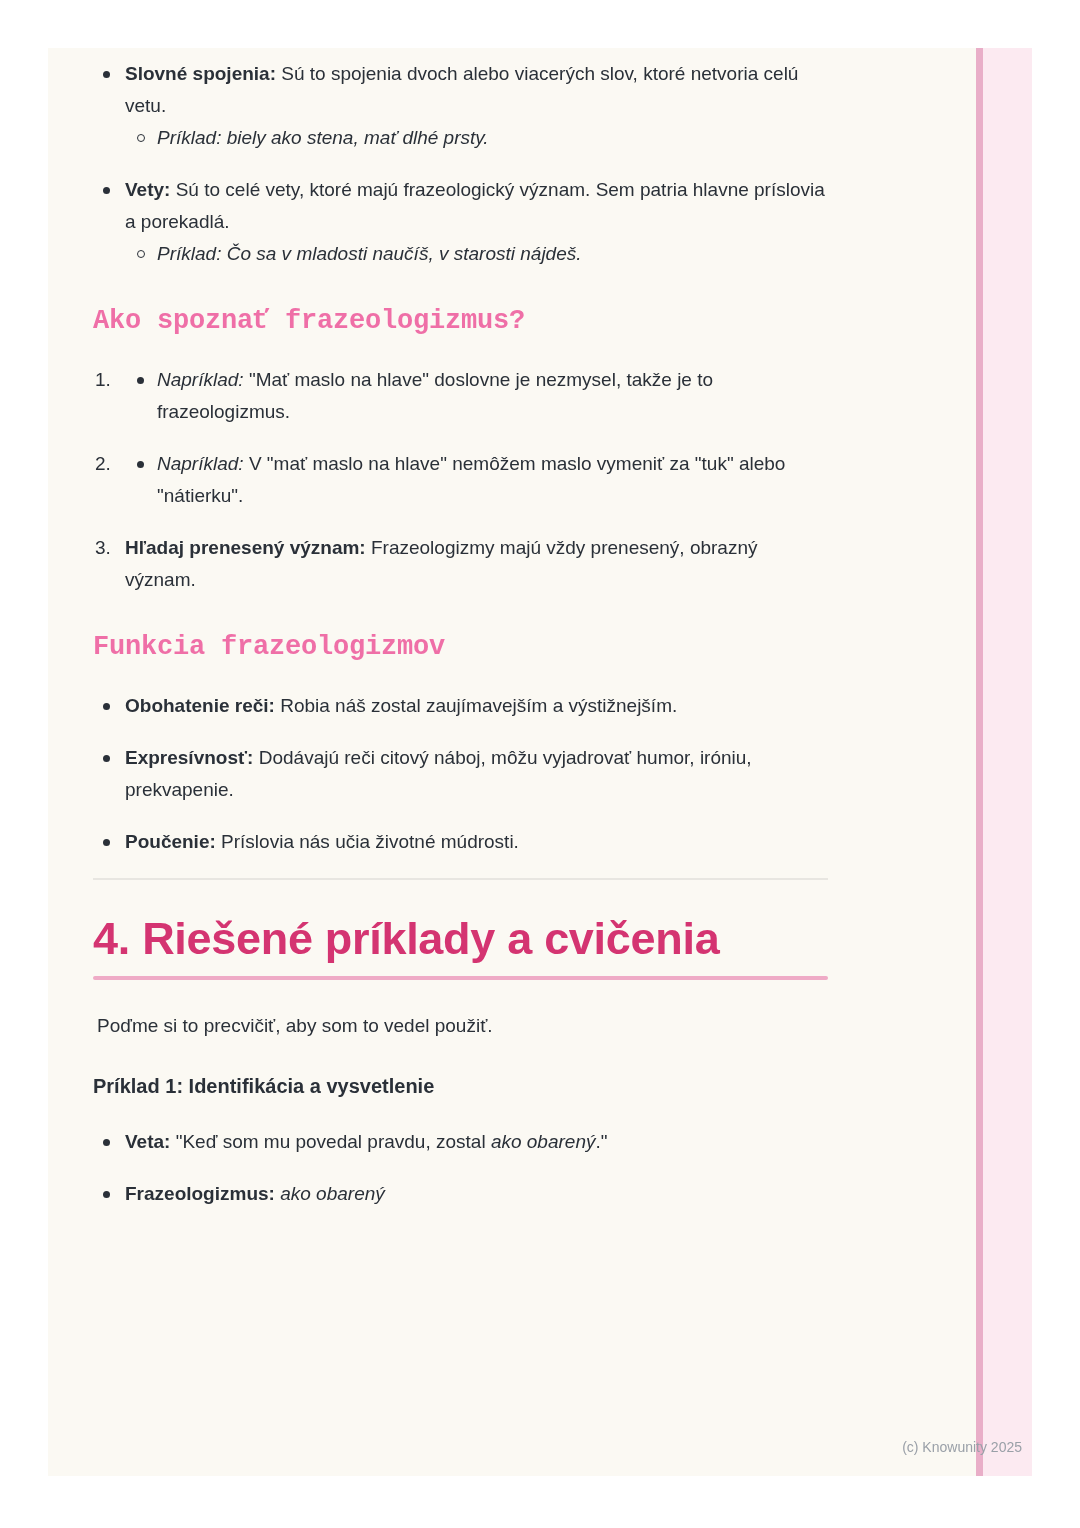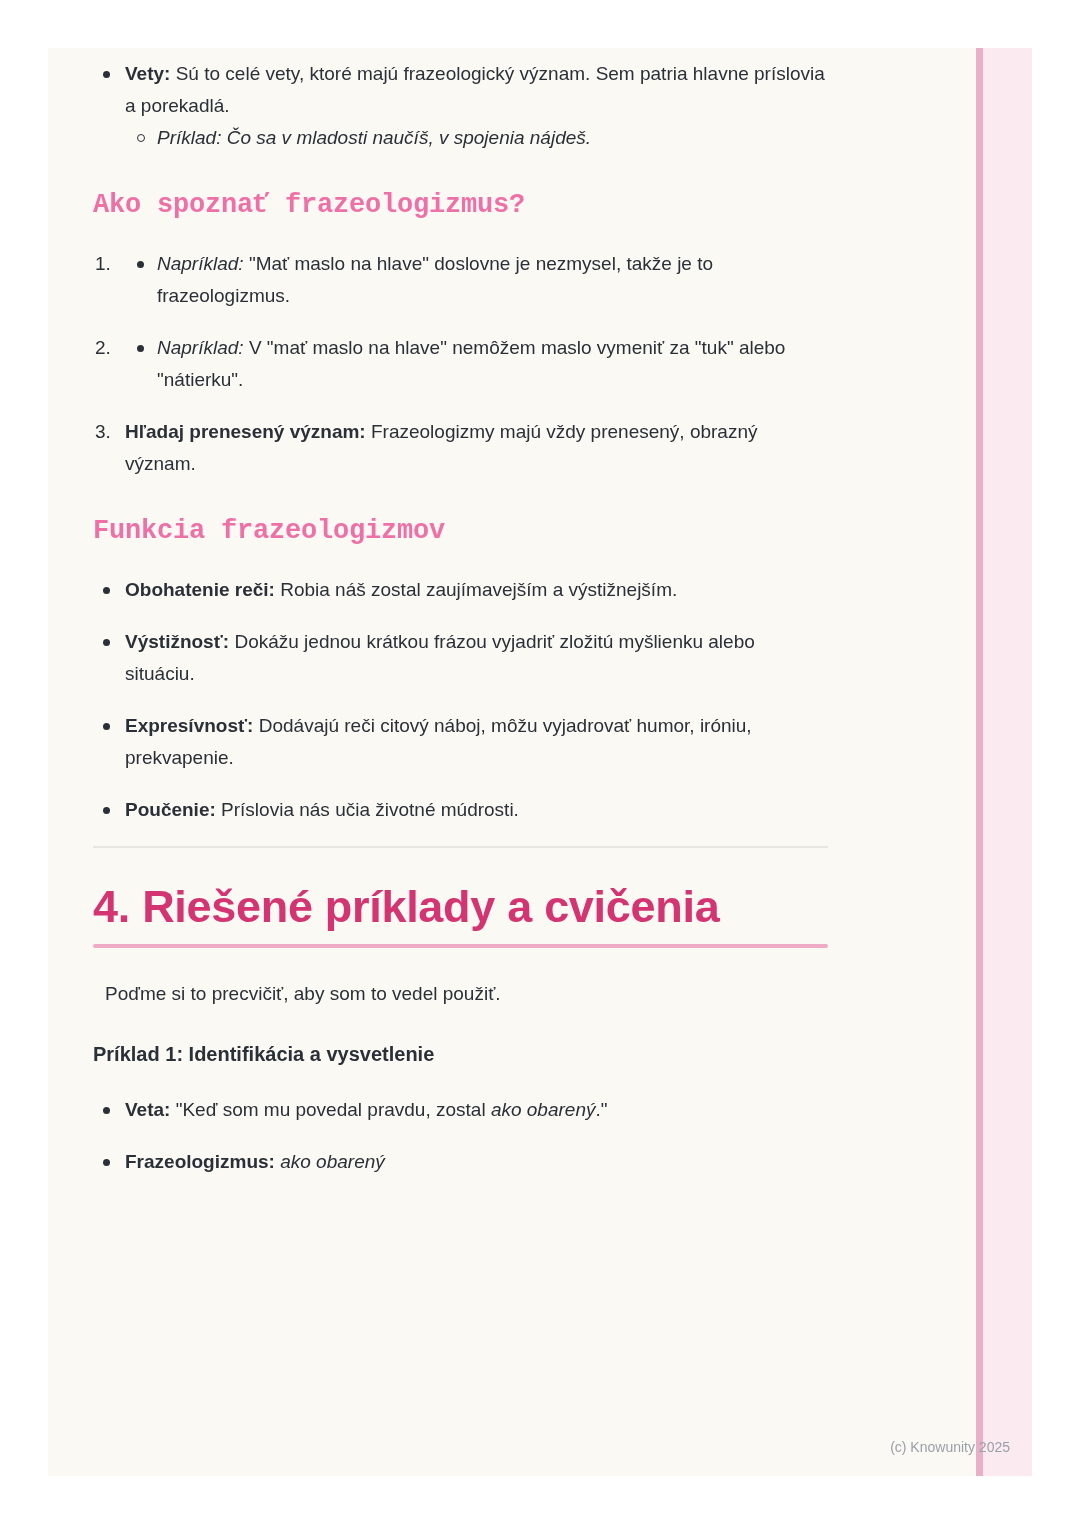--- a/index.html
+++ b/index.html
@@ -40,52 +40,54 @@
   h1{
     color:var(--h1-color,#d43471);font-size:45px;line-height:46px;font-weight:bold;
     margin:36px 0 0;letter-spacing:-0.3px;
   }
   .h1-underline{height:4px;background:var(--h1-underline,#efabc6);margin:14px 0 0;border-radius:2px;}
   h2{
     color:var(--h2-color,#ef6fa7);font-size:27px;line-height:37px;font-weight:bold;
     margin:33px 0 24px;letter-spacing:-0.2px;font-family:Liberation Mono, monospace;
   }
   h3{font-size:20px;line-height:32px;font-weight:bold;margin:28px 0 24px;color:var(--text,#2a3038);}
-  p{margin:30px 12px 0;}
+  p{margin:30px 4px 0;}
   .divider{border:0;border-top:2px solid var(--divider,#e8e6e1);height:0;margin:14px 0 0;}
   .footer{
     position:absolute;left:0;top:1438px;width:1010px;text-align:right;
-    font-size:14px;line-height:18px;color:var(--footer-text,#9aa0a8);z-index:3;
+    font-size:14px;line-height:18px;color:var(--footer-text,#9aa0a8);z-index:3;padding-left:12px;
   }
 </style>
 </head>
 <body style="--outer-bg: #ffffff; --paper-bg: #fbf9f3; --stripe-fill: #fceaf1; --stripe-border: #e9aec8; --h1-color: #d43471; --h2-color: #ef6fa7; --h1-underline: #efabc6; --divider: #e8e6e1; --text: #2a3038; --footer-text: #9aa0a8;">
 
 <div class="paper">
   <div class="stripe"></div>
   <div class="content">
       <ul class="lst">
+        <li><span class="mk disc"></span><span><span class="b">Slovné spojenia:</span><span> Sú to spojenia dvoch alebo viacerých slov, ktoré netvoria celú vetu.</span></span><ul class="lst sub">
+            <li><span class="mk circle"></span><span><span class="i">Príklad: biely ako stena, mať dlhé prsty.</span></span></li>
+          </ul></li>
         <li><span class="mk disc"></span><span><span class="b">Vety:</span><span> Sú to celé vety, ktoré majú frazeologický význam. Sem patria hlavne príslovia a porekadlá.</span></span><ul class="lst sub">
-            <li><span class="mk circle"></span><span><span class="i">Príklad: Čo sa v mladosti naučíš, v spojenia nájdeš.</span></span></li>
+            <li><span class="mk circle"></span><span><span class="i">Príklad: Čo sa v mladosti naučíš, v starosti nájdeš.</span></span></li>
           </ul></li>
       </ul>
       <h2>Ako spoznať frazeologizmus?</h2>
       <ol class="lst">
         <li><span class="mk num">1.</span><ul class="lst sub">
             <li><span class="mk disc"></span><span><span class="i">Napríklad:</span><span> "Mať maslo na hlave" doslovne je nezmysel, takže je to frazeologizmus.</span></span></li>
           </ul></li>
         <li><span class="mk num">2.</span><ul class="lst sub">
             <li><span class="mk disc"></span><span><span class="i">Napríklad:</span><span> V "mať maslo na hlave" nemôžem maslo vymeniť za "tuk" alebo "nátierku".</span></span></li>
           </ul></li>
         <li><span class="mk num">3.</span><span><span class="b">Hľadaj prenesený význam:</span><span> Frazeologizmy majú vždy prenesený, obrazný význam.</span></span></li>
       </ol>
       <h2>Funkcia frazeologizmov</h2>
       <ul class="lst">
         <li><span class="mk disc"></span><span><span class="b">Obohatenie reči:</span><span> Robia náš zostal zaujímavejším a výstižnejším.</span></span></li>
-        <li><span class="mk disc"></span><span><span class="b">Výstižnosť:</span><span> Dokážu jednou krátkou frázou vyjadriť zložitú myšlienku alebo situáciu.</span></span></li>
         <li><span class="mk disc"></span><span><span class="b">Expresívnosť:</span><span> Dodávajú reči citový náboj, môžu vyjadrovať humor, iróniu, prekvapenie.</span></span></li>
         <li><span class="mk disc"></span><span><span class="b">Poučenie:</span><span> Príslovia nás učia životné múdrosti.</span></span></li>
       </ul>
       <div class="divider"></div>
       <h1>4. Riešené príklady a cvičenia</h1>
       <div class="h1-underline"></div>
       <p><span>Poďme si to precvičiť, aby som to vedel použiť.</span></p>
       <h3>Príklad 1: Identifikácia a vysvetlenie</h3>
       <ul class="lst">
         <li><span class="mk disc"></span><span><span class="b">Veta:</span><span> "Keď som mu povedal pravdu, zostal </span><span class="i">ako obarený</span><span>."</span></span></li>

